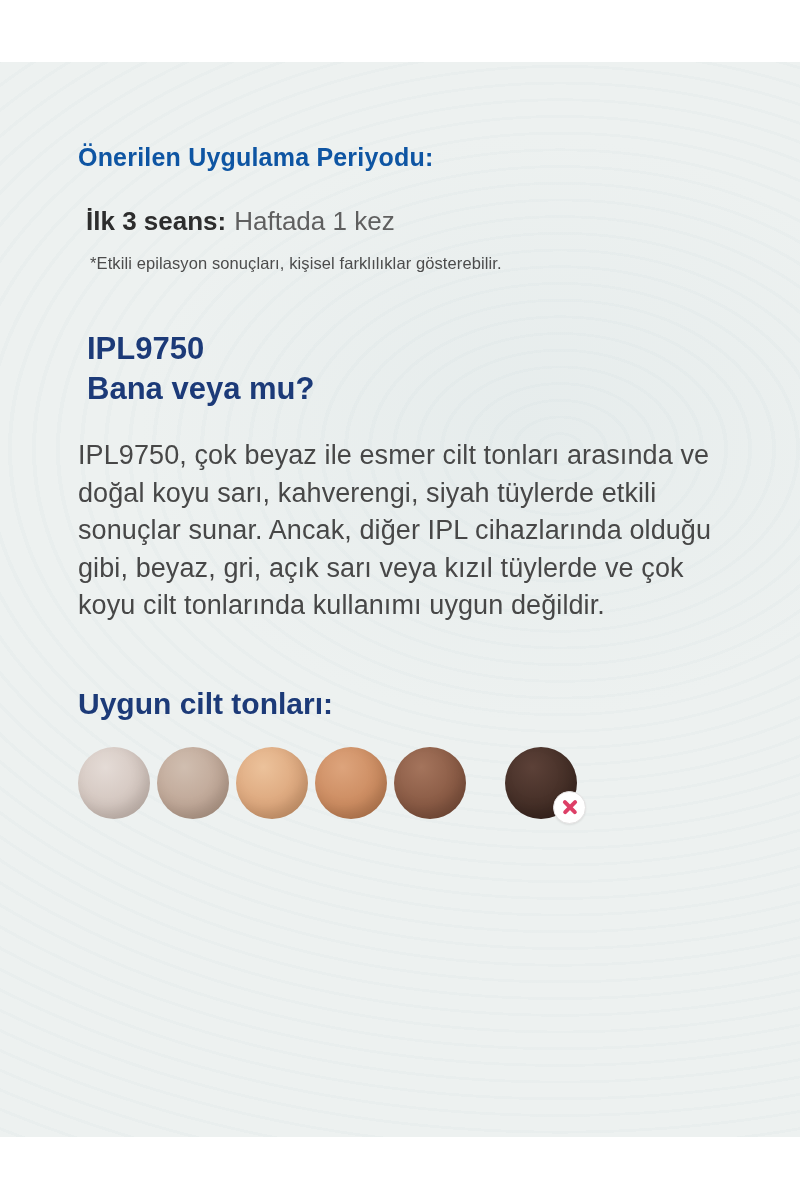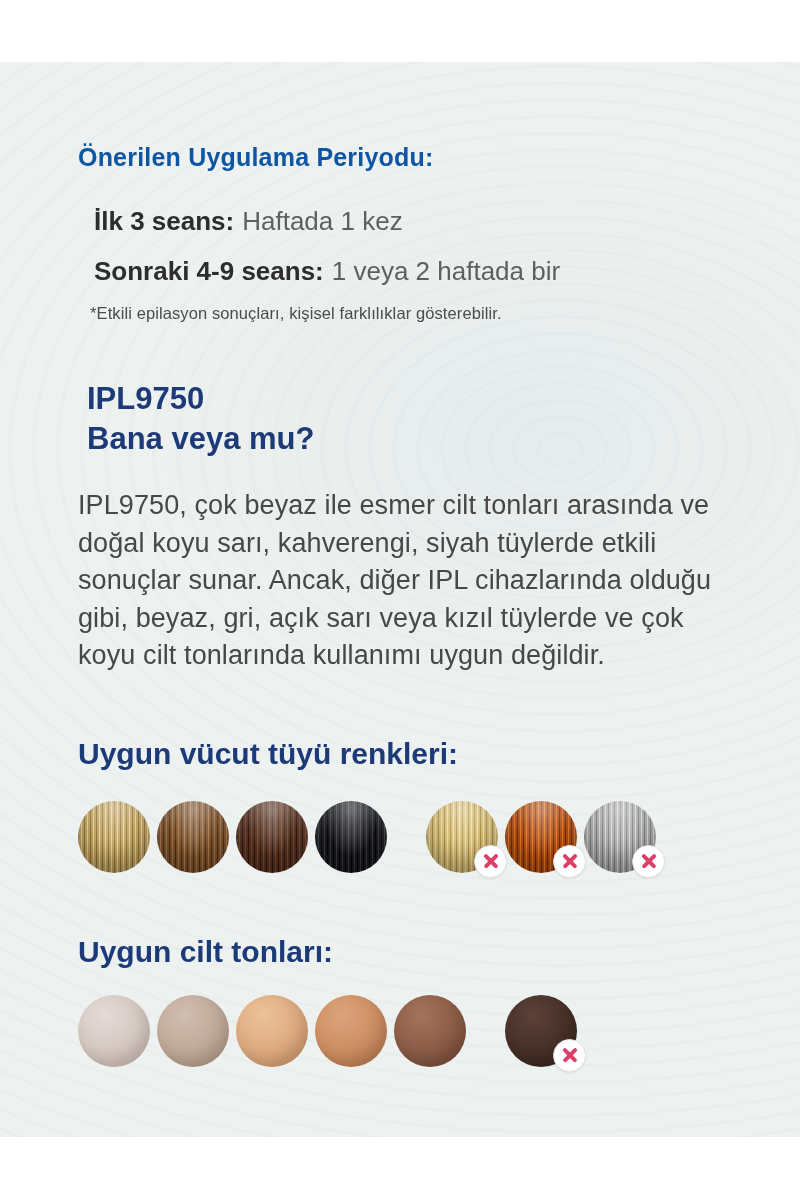--- a/index.html
+++ b/index.html
@@ -24,21 +24,21 @@
       rgba(255,255,255,0) 0 20px, rgba(180,200,206,0.07) 20px 24px);
   }
   .panel > *{position:relative;z-index:1;}
 
   .h-blue{
     margin:0;padding-top:81px;
     font-size:25px;font-weight:bold;letter-spacing:0.2px;
     color:var(--heading-blue,#0e55a3);
   }
   .session-lines{margin-top:32px;}
-  .session-line{margin:16px;font-size:26px;line-height:34px;color:#5f5f5f;}
+  .session-line{margin:8px;font-size:26px;line-height:34px;color:#5f5f5f;}
   .session-line strong{color:#2d2d2d;font-weight:bold;margin-right:8px;}
   .note{margin:16px 12px 0;font-size:16.5px;color:#4c4c4c;letter-spacing:0.1px;}
 
   .h-navy-big{
     margin:56px 9px 0;
     font-size:31px;line-height:40px;font-weight:bold;
     color:var(--heading-navy,#1c3a78);
   }
   .body-text{
     margin:28px 0 0;width:665px;
@@ -80,48 +80,29 @@
 </style>
 </head>
 <body style="--heading-blue: #0e55a3; --heading-navy: #1c3a78; --x-color: #dd3f67;">
 
 <div class="panel">
 
   <section>
     <h2 class="h-blue">Önerilen Uygulama Periyodu:</h2>
     <div class="session-lines">
       <p class="session-line"><strong>İlk 3 seans:</strong><span>Haftada 1 kez</span></p>
-      <p class="session-line"><strong>Sonraki 4-9 seans:</strong><span>1 veya 2 haftada bir</span></p>
     </div>
     <p class="note">*Etkili epilasyon sonuçları, kişisel farklılıklar gösterebilir.</p>
   </section>
 
   <section>
     <h1 class="h-navy-big"><span>IPL9750</span><br><span>Bana veya mu?</span></h1>
     <p class="body-text">IPL9750, çok beyaz ile esmer cilt tonları arasında ve doğal koyu sarı, kahverengi, siyah tüylerde etkili sonuçlar sunar. Ancak, diğer IPL cihazlarında olduğu gibi, beyaz, gri, açık sarı veya kızıl tüylerde ve çok koyu cilt tonlarında kullanımı uygun değildir.</p>
   </section>
 
-  <section>
-    <h2 class="h-navy">Uygun vücut tüyü renkleri:</h2>
-    <div class="swatch-row hair-row">
-      <div class="swatch hair" style="background: radial-gradient(at 50% 14%, rgba(255, 255, 255, 0.35), rgba(255, 255, 255, 0) 52%), repeating-linear-gradient(90deg, rgb(141, 112, 52) 0px, rgb(141, 112, 52) 1px, rgb(195, 163, 95) 1px, rgb(195, 163, 95) 3px, rgb(228, 208, 150) 3px, rgb(228, 208, 150) 4px, rgb(195, 163, 95) 4px, rgb(195, 163, 95) 6px);"></div>
-      <div class="swatch hair" style="background: radial-gradient(at 50% 14%, rgba(255, 255, 255, 0.35), rgba(255, 255, 255, 0) 52%), repeating-linear-gradient(90deg, rgb(78, 47, 22) 0px, rgb(78, 47, 22) 1px, rgb(125, 81, 41) 1px, rgb(125, 81, 41) 3px, rgb(169, 121, 74) 3px, rgb(169, 121, 74) 4px, rgb(125, 81, 41) 4px, rgb(125, 81, 41) 6px);"></div>
-      <div class="swatch hair" style="background: radial-gradient(at 50% 14%, rgba(255, 255, 255, 0.35), rgba(255, 255, 255, 0) 52%), repeating-linear-gradient(90deg, rgb(46, 23, 14) 0px, rgb(46, 23, 14) 1px, rgb(84, 48, 30) 1px, rgb(84, 48, 30) 3px, rgb(122, 70, 48) 3px, rgb(122, 70, 48) 4px, rgb(84, 48, 30) 4px, rgb(84, 48, 30) 6px);"></div>
-      <div class="swatch hair" style="background: radial-gradient(at 50% 14%, rgba(255, 255, 255, 0.35), rgba(255, 255, 255, 0) 52%), repeating-linear-gradient(90deg, rgb(5, 5, 7) 0px, rgb(5, 5, 7) 1px, rgb(23, 24, 28) 1px, rgb(23, 24, 28) 3px, rgb(58, 59, 64) 3px, rgb(58, 59, 64) 4px, rgb(23, 24, 28) 4px, rgb(23, 24, 28) 6px);"></div>
-      <div class="swatch hair group-gap" style="background: radial-gradient(at 50% 14%, rgba(255, 255, 255, 0.35), rgba(255, 255, 255, 0) 52%), repeating-linear-gradient(90deg, rgb(169, 140, 66) 0px, rgb(169, 140, 66) 1px, rgb(214, 188, 114) 1px, rgb(214, 188, 114) 3px, rgb(238, 223, 169) 3px, rgb(238, 223, 169) 4px, rgb(214, 188, 114) 4px, rgb(214, 188, 114) 6px);">
-          <span class="badge" style="display: block;"></span>
-        </div>
-      <div class="swatch hair" style="background: radial-gradient(at 50% 14%, rgba(255, 255, 255, 0.35), rgba(255, 255, 255, 0) 52%), repeating-linear-gradient(90deg, rgb(110, 42, 6) 0px, rgb(110, 42, 6) 1px, rgb(179, 74, 12) 1px, rgb(179, 74, 12) 3px, rgb(224, 119, 34) 3px, rgb(224, 119, 34) 4px, rgb(179, 74, 12) 4px, rgb(179, 74, 12) 6px);">
-          <span class="badge" style="display: block;"></span>
-        </div>
-      <div class="swatch hair" style="background: radial-gradient(at 50% 14%, rgba(255, 255, 255, 0.35), rgba(255, 255, 255, 0) 52%), repeating-linear-gradient(90deg, rgb(126, 126, 126) 0px, rgb(126, 126, 126) 1px, rgb(171, 171, 171) 1px, rgb(171, 171, 171) 3px, rgb(216, 216, 216) 3px, rgb(216, 216, 216) 4px, rgb(171, 171, 171) 4px, rgb(171, 171, 171) 6px);">
-          <span class="badge" style="display: block;"></span>
-        </div>
-    </div>
-  </section>
 
   <section>
     <h2 class="h-navy">Uygun cilt tonları:</h2>
     <div class="swatch-row skin-row">
       <div class="swatch skin" style="background: radial-gradient(circle at 38% 28%, rgb(228, 219, 214) 0%, rgb(212, 199, 192) 55%, rgb(188, 172, 163) 100%);"></div>
       <div class="swatch skin" style="background: radial-gradient(circle at 38% 28%, rgb(208, 190, 176) 0%, rgb(192, 168, 152) 55%, rgb(164, 139, 122) 100%);"></div>
       <div class="swatch skin" style="background: radial-gradient(circle at 38% 28%, rgb(236, 194, 155) 0%, rgb(221, 168, 126) 55%, rgb(191, 137, 93) 100%);"></div>
       <div class="swatch skin" style="background: radial-gradient(circle at 38% 28%, rgb(221, 164, 124) 0%, rgb(204, 140, 97) 55%, rgb(169, 108, 67) 100%);"></div>
       <div class="swatch skin" style="background: radial-gradient(circle at 38% 28%, rgb(164, 116, 92) 0%, rgb(138, 91, 69) 55%, rgb(105, 65, 48) 100%);"></div>
       <div class="swatch skin group-gap" style="background: radial-gradient(circle at 38% 28%, rgb(92, 65, 56) 0%, rgb(69, 47, 39) 55%, rgb(45, 28, 22) 100%);">

